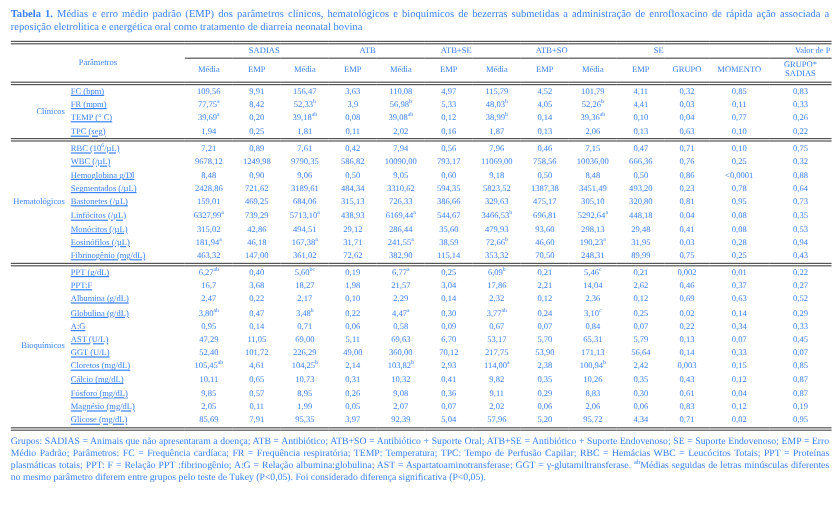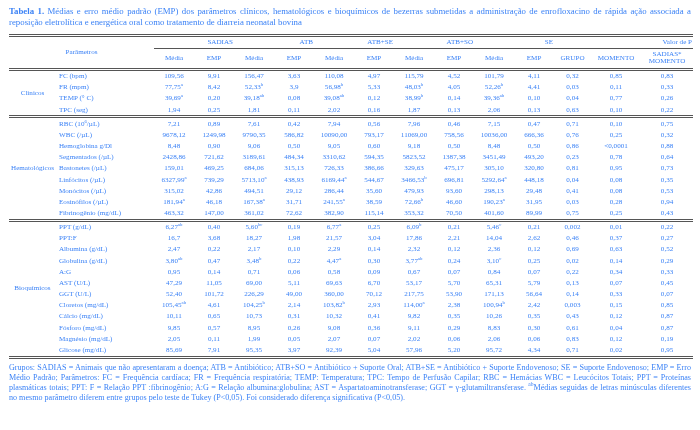--- a/index.html
+++ b/index.html
@@ -16,22 +16,22 @@
     width:100%;border-collapse:collapse;table-layout:fixed;
     border-top:3px double #555;border-bottom:3px double #555;
   }
   th,td{
     font-size:7.1px;line-height:1.15;padding:1.5px 1px;
     font-weight:normal;text-align:center;vertical-align:middle;
     overflow:hidden;white-space:nowrap;
   }
   thead th.grp{border-bottom:1px solid #555;text-align:right;}
   thead th.gm{white-space:normal;line-height:1.1;}
-  td.category{text-align:center;padding-left:2px;white-space:normal;}
-  td.param{text-align:left;padding-left:4px;}
+  td.category{text-align:right;padding-left:2px;white-space:normal;}
+  td.param{text-align:left;padding-left:4px;text-decoration:underline;}
   tbody tr.section-start td{border-top:3px double #555;}
   sup{font-size:0.68em;vertical-align:super;line-height:0;}
   .footnote{
     margin:4px 0 0 0;font-size:8.1px;line-height:1.24;text-align:justify;
   }
   col.c-cat{width:46px;} col.c-par{width:99px;}
   col.c-num{width:40px;}
   col.c-pg{width:37px;} col.c-pm{width:50px;} col.c-pgm{width:52px;}
 </style>
 </head>
@@ -75,21 +75,21 @@
         <th>Média</th>
         <th>EMP</th>
         <th>Média</th>
         <th>EMP</th>
         <th>Média</th>
         <th>EMP</th>
         <th>Média</th>
         <th>EMP</th>
         <th>GRUPO</th>
         <th>MOMENTO</th>
-        <th class="gm">SADIAS* MOMENTO</th>
+        <th class="gm">GRUPO* SADIAS</th>
       </tr>
     </thead>
     <tbody>
         <tr class="section-start">
           <td rowspan="4" class="category">Clínicos</td>
           <td class="param">FC (bpm)</td>
           <td class="val">109,56</td>
           <td class="val">9,91</td>
           <td class="val">156,47</td>
           <td class="val">3,63</td>
@@ -283,21 +283,21 @@
         <tr>
           <td class="param">Fibrinogênio (mg/dL)</td>
           <td class="val">463,32</td>
           <td class="val">147,00</td>
           <td class="val">361,02</td>
           <td class="val">72,62</td>
           <td class="val">382,90</td>
           <td class="val">115,14</td>
           <td class="val">353,32</td>
           <td class="val">70,50</td>
-          <td class="val">401,60</td>
+          <td class="val">248,31</td>
           <td class="val">89,99</td>
           <td class="val">0,75</td>
           <td class="val">0,25</td>
           <td class="val">0,43</td>
         </tr>
         <tr class="section-start">
           <td rowspan="12" class="category">Bioquímicos</td>
           <td class="param">PPT (g/dL)</td>
           <td class="val">6,27<sup>ab</sup></td>
           <td class="val">0,40</td>

